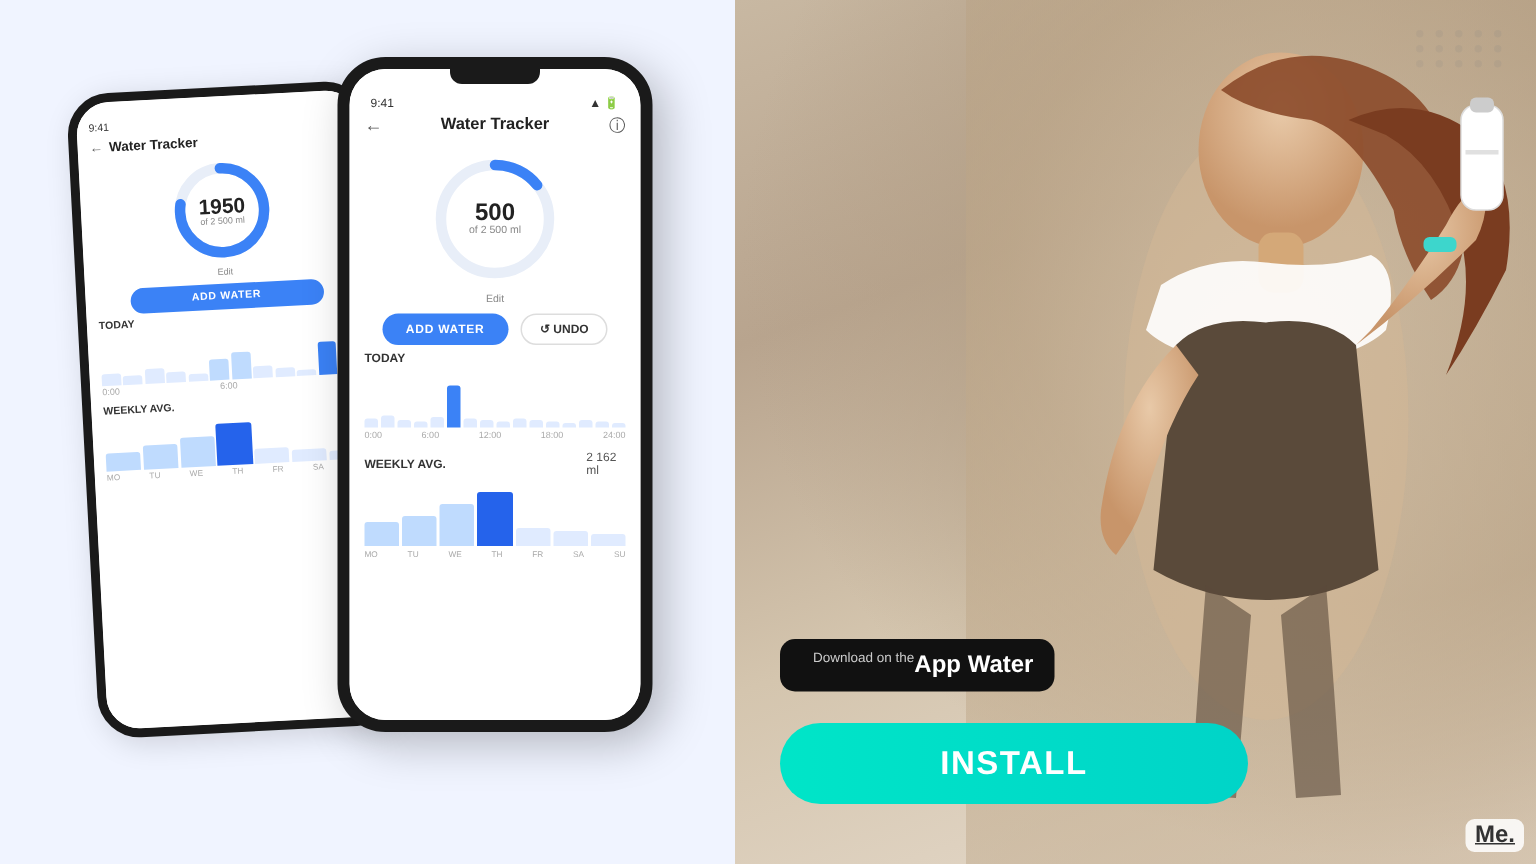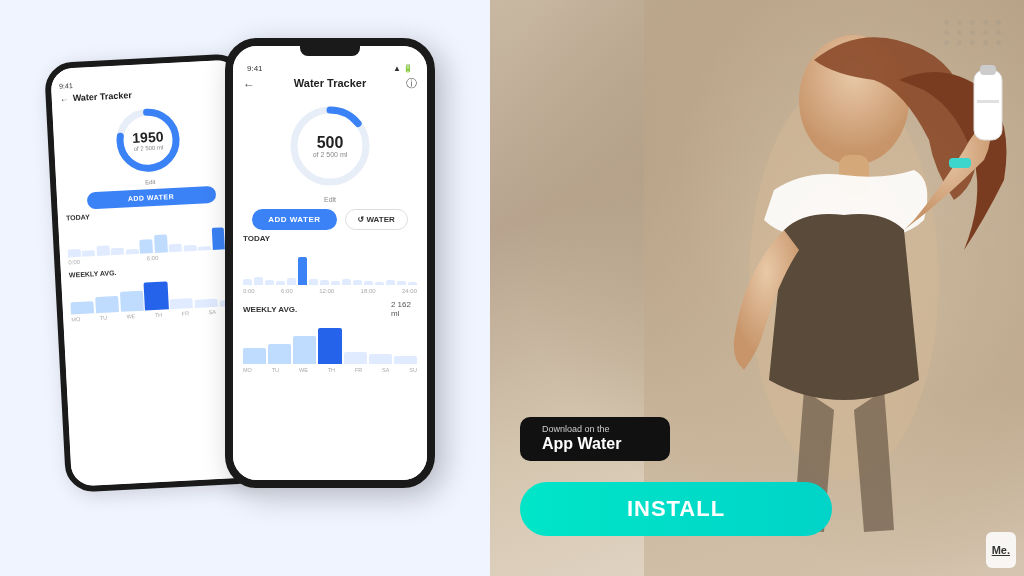--- a/index.html
+++ b/index.html
@@ -380,21 +380,21 @@
       gap: 8px;
     }
 
     .store-btn-icon {
       font-size: 22px;
       color: white;
     }
 
     .store-btn-text {
       display: flex;
-      flex-direction: column;
+      flex-direction: row;
       align-items: flex-start;
     }
 
     .store-btn-subtitle {
       font-size: 9px;
       color: #ccc;
       line-height: 1;
     }
 
     .store-btn-title {
@@ -422,22 +422,22 @@
       text-align: center;
     }
 
     
     .me-watermark {
       position: absolute;
       bottom: 8px;
       right: 8px;
       background: rgba(255,255,255,0.85);
       border-radius: 6px;
-      padding: 12px 6px;
-      font-size: 11px;
+      padding: 2px 6px;
+      font-size: 16px;
       font-weight: 700;
       color: #333;
       text-decoration: underline;
     }
 
     
     .woman-bg {
       position: absolute;
       inset: 0;
       background:
@@ -570,21 +570,21 @@
           </svg>
           <div class="circle-text">
             <div class="circle-value">500</div>
             <div class="circle-sub">of 2 500 ml</div>
           </div>
         </div>
         <button class="edit-btn">Edit</button>
 
         <div class="btn-row">
           <button class="add-water-btn" style="width:auto;margin:0;">ADD WATER</button>
-          <button class="undo-btn">↺ WATER</button>
+          <button class="undo-btn">↺ UNDO</button>
         </div>
 
         <div class="section-label">TODAY</div>
 
         <div class="bar-chart">
           <div class="bar very-light" style="height:6px"></div>
           <div class="bar very-light" style="height:8px"></div>
           <div class="bar very-light" style="height:5px"></div>
           <div class="bar very-light" style="height:4px"></div>
           <div class="bar very-light" style="height:7px"></div>

